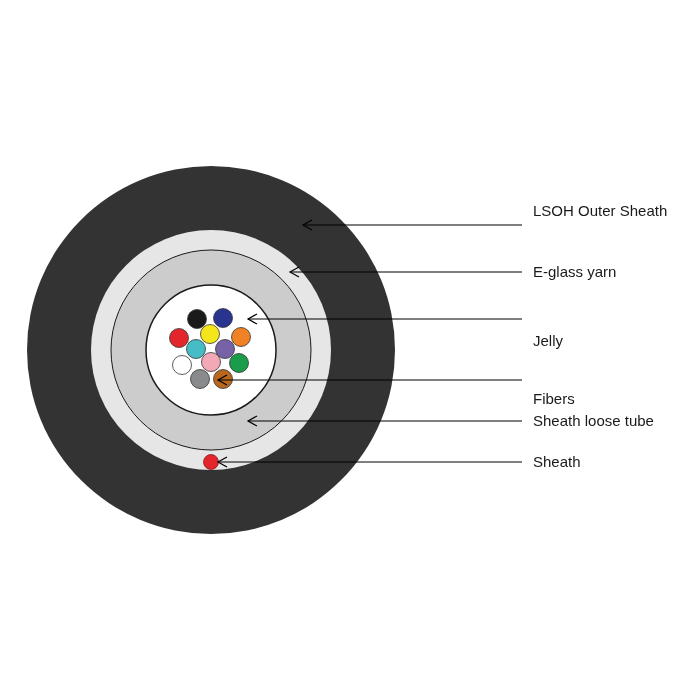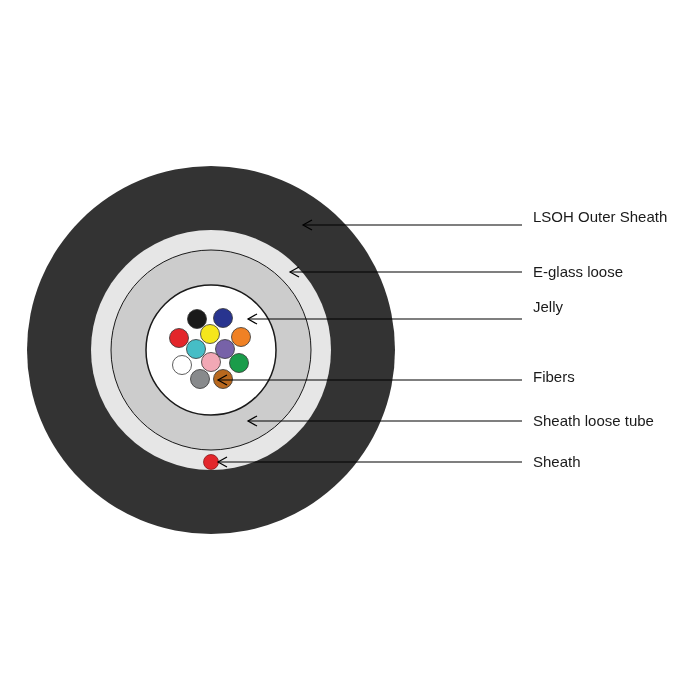--- a/index.html
+++ b/index.html
@@ -52,19 +52,19 @@
         <polyline points="257,416 248,421 257,426" fill="none" stroke="#000" stroke-width="1.2"></polyline>
       </g>
       <g>
         <line x1="218" y1="462" x2="522" y2="462" stroke="#000" stroke-width="1.2"></line>
         <polyline points="227,457 218,462 227,467" fill="none" stroke="#000" stroke-width="1.2"></polyline>
       </g>
     </g>
 </svg>
 
 <div id="label-layer">
-  <div class="label" style="top:208px">LSOH Outer Sheath</div>
-  <div class="label" style="top:263px">E-glass loose</div>
-  <div class="label" style="top:298px">Jelly</div>
-  <div class="label" style="top:368px">Fibers</div>
+  <div class="label" style="top:202px">LSOH Outer Sheath</div>
+  <div class="label" style="top:263px">E-glass yarn</div>
+  <div class="label" style="top:332px">Jelly</div>
+  <div class="label" style="top:390px">Fibers</div>
   <div class="label" style="top:412px">Sheath loose tube</div>
   <div class="label" style="top:453px">Sheath</div>
 </div>
 
 </body></html>

